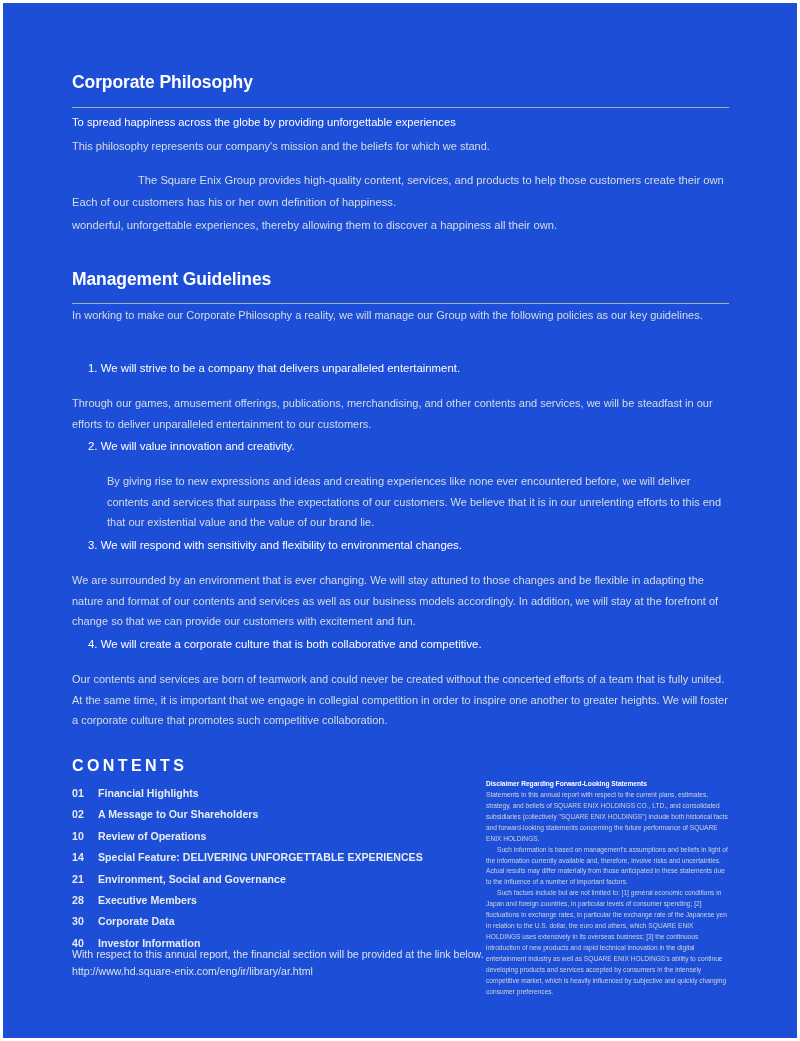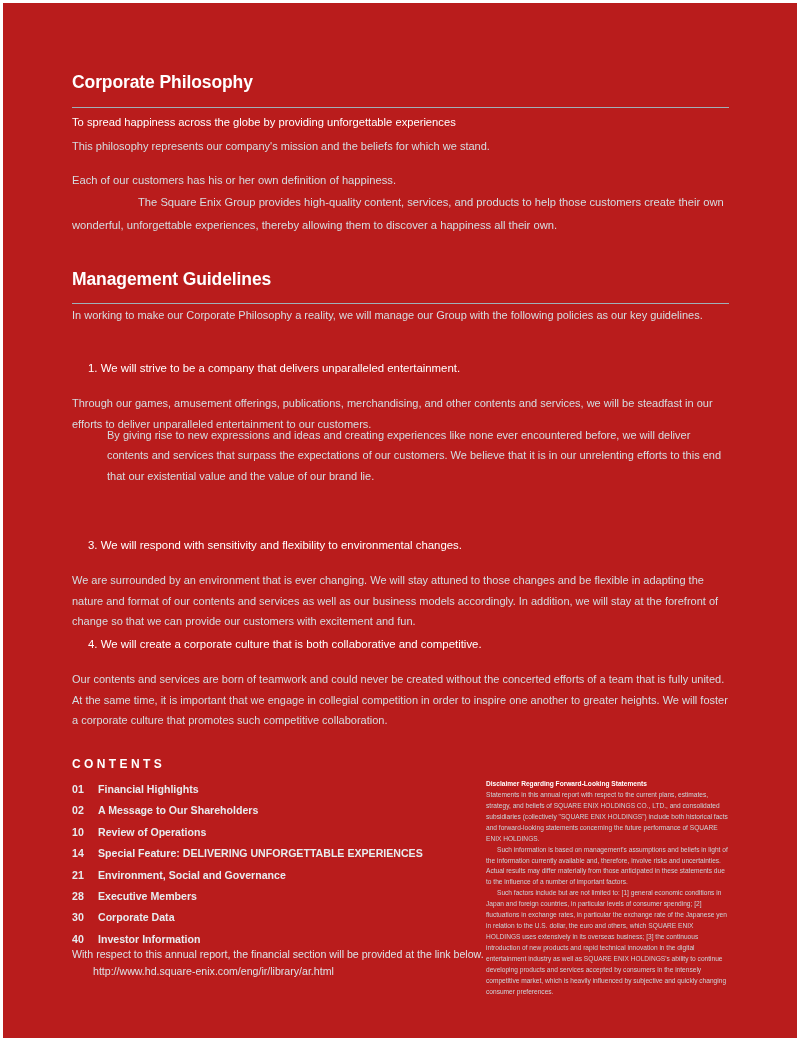--- a/index.html
+++ b/index.html
@@ -12,21 +12,21 @@
     background: #ffffff;
     font-family: "Liberation Sans", sans-serif;
     overflow: hidden;
   }
   #page {
     position: absolute;
     left: 3px;
     top: 3px;
     width: 794px;
     height: 1035px;
-    background: #b91c1c;
+    background: #1d4ed8;
     color: #dfe5e8;
     box-sizing: border-box;
   }
   .inner {
     position: absolute;
     left: 69px;
     top: 0;
     width: 657px;
   }
 
@@ -70,21 +70,21 @@
   }
   .quote {
     font-size: 11.2px;
     color: #d5dde1;
     line-height: 2.0;
     margin: 0;
   }
 
   
   .contents-title {
-    font-size: 12px;
+    font-size: 16px;
     font-weight: bold;
     color: #ffffff;
     letter-spacing: 3.4px;
     margin: 0;
   }
   .toc { margin: 0; padding: 0; list-style: none; }
   .toc li {
     display: flex;
     font-size: 10.6px;
     font-weight: bold;
@@ -97,21 +97,21 @@
     flex: 0 0 26px;
   }
   .toc .lbl { flex: 0 1 auto; }
 
   .link-note {
     font-size: 10.6px;
     color: #dbe2e6;
     line-height: 1.58;
     margin: 0;
   }
-  .link-note a { color: #dbe2e6; text-decoration: none; margin-left: 21px; }
+  .link-note a { color: #dbe2e6; text-decoration: none; }
 
   
   #disclaimer {
     position: absolute;
     left: 483px;
     top: 776px;
     width: 243px;
   }
   .disc-title {
     font-size: 6.6px;
@@ -139,41 +139,42 @@
   </div>
   <div class="inner" style="top:104px;">
     <div class="rule"></div>
   </div>
   <div class="inner" style="top:111px;">
     <p class="lead-bold">To spread happiness across the globe by providing unforgettable experiences</p>
     <p class="body" style="margin-top:5px;">This philosophy represents our company's mission and the beliefs for which we stand.</p>
   </div>
 
   <div class="inner" style="top:166px;">
+    <div class="quote indent" style="padding-left:66px;">The Square Enix Group provides high-quality content, services, and products to help those customers create their own</div>
     <div class="quote indent">Each of our customers has his or her own definition of happiness.</div>
-    <div class="quote indent" style="padding-left:66px;">The Square Enix Group provides high-quality content, services, and products to help those customers create their own</div>
     <div class="quote indent">wonderful, unforgettable experiences, thereby allowing them to discover a happiness all their own.</div>
   </div>
 
   <div class="inner" style="top:266px;">
     <h1 class="sec-title">Management Guidelines</h1>
   </div>
   <div class="inner" style="top:300px;">
     <div class="rule"></div>
   </div>
   <div class="inner" style="top:302px;">
     <p class="body">In working to make our Corporate Philosophy a reality, we will manage our Group with the following policies as our key guidelines.</p>
   </div>
 
   <div class="inner" style="top:340px;">
     <p class="guide-head">1. We will strive to be a company that delivers unparalleled entertainment.</p>
     <p class="body" style="margin-top:4px;">Through our games, amusement offerings, publications, merchandising, and other contents and services, we will be steadfast in our efforts to deliver unparalleled entertainment to our customers.</p>
   </div>
 
   <div class="inner" style="top:418px;">
+    <p class="guide-head">2. We will value innovation and creativity.</p>
     <p class="body" style="margin-top:4px;margin-left:35px;">By giving rise to new expressions and ideas and creating experiences like none ever encountered before, we will deliver contents and services that surpass the expectations of our customers. We believe that it is in our unrelenting efforts to this end that our existential value and the value of our brand lie.</p>
   </div>
 
   <div class="inner" style="top:517px;">
     <p class="guide-head">3. We will respond with sensitivity and flexibility to environmental changes.</p>
     <p class="body" style="margin-top:4px;">We are surrounded by an environment that is ever changing. We will stay attuned to those changes and be flexible in adapting the nature and format of our contents and services as well as our business models accordingly. In addition, we will stay at the forefront of change so that we can provide our customers with excitement and fun.</p>
   </div>
 
   <div class="inner" style="top:616px;">
     <p class="guide-head">4. We will create a corporate culture that is both collaborative and competitive.</p>

